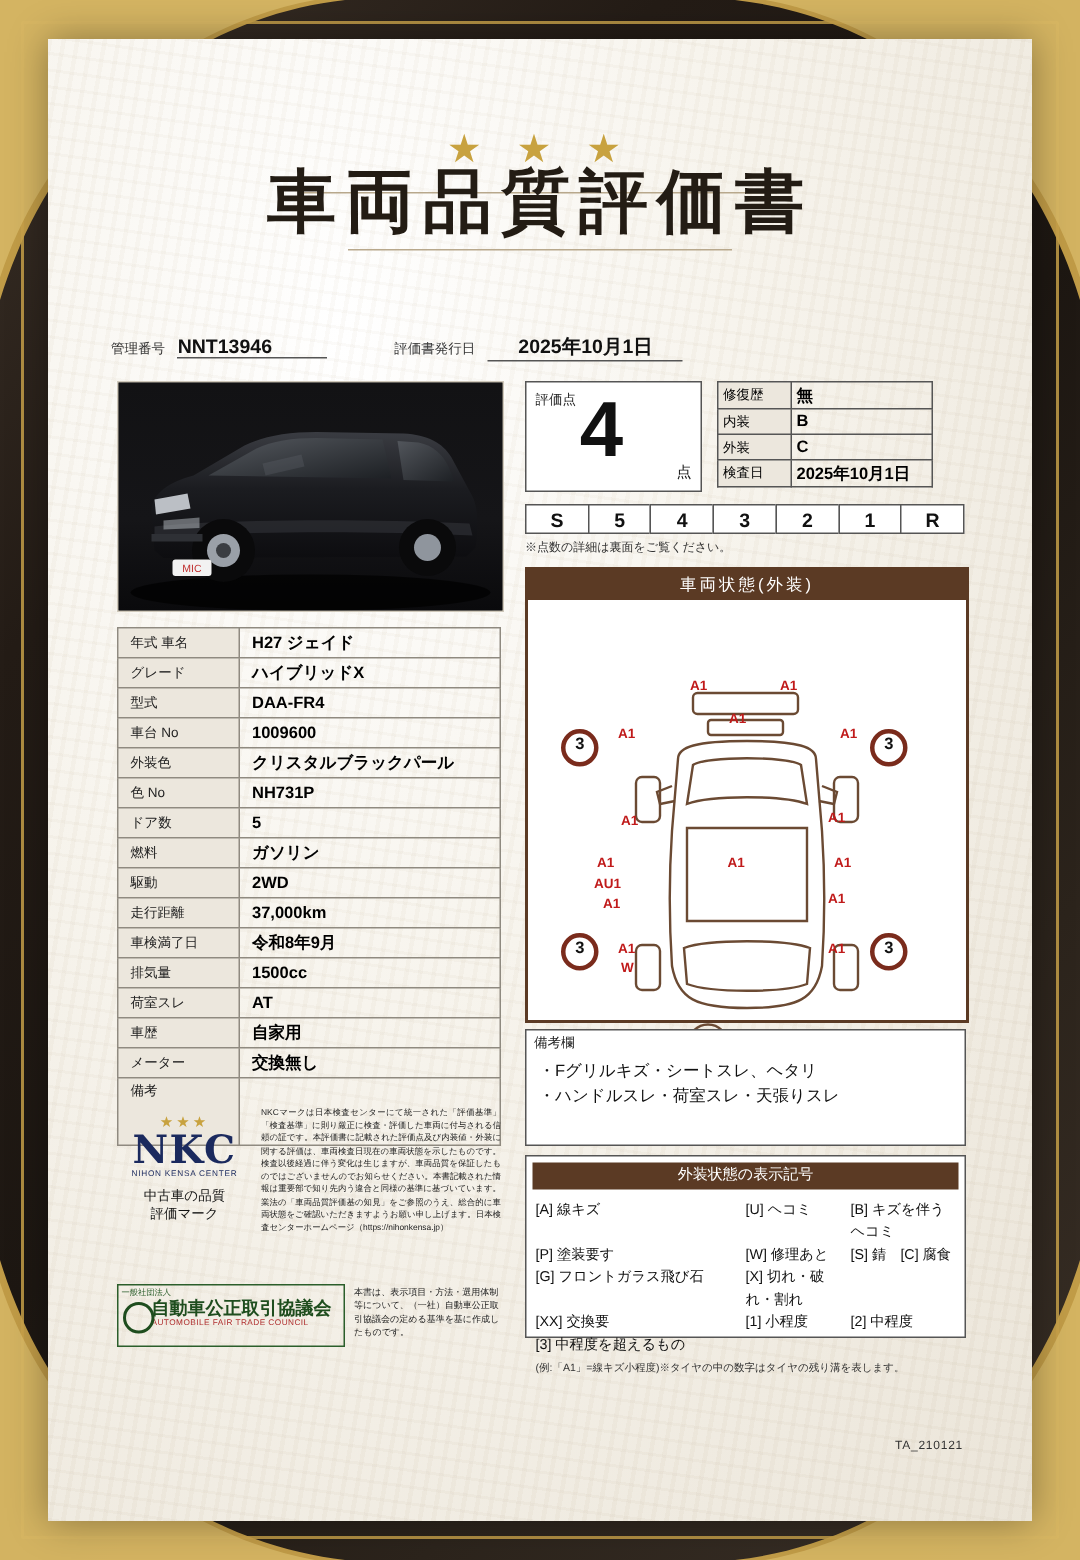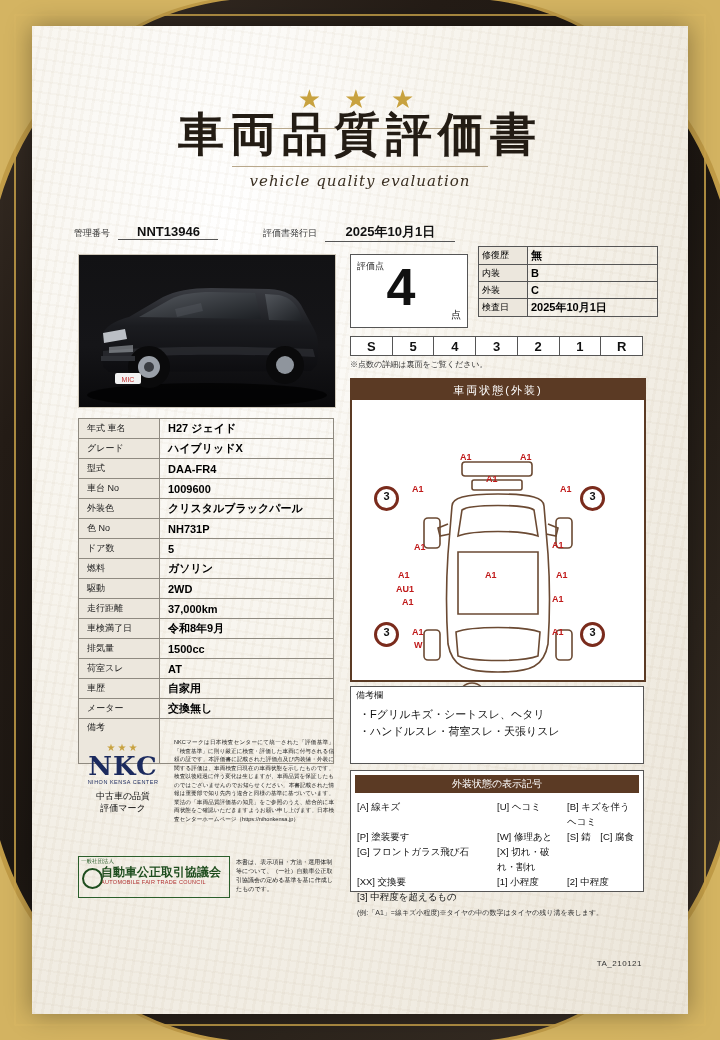--- a/index.html
+++ b/index.html
@@ -74,21 +74,21 @@
   table.spec td.v{font-weight:bold;font-size:11px;color:#000;}
   table.spec tr.tall td{height:40px;vertical-align:top;}
 
   
   .scorebox{position:absolute;left:318px;top:228px;width:116px;height:72px;border:1px solid #555;background:#fff;}
   .scorebox .lab{font-size:9px;color:#222;position:absolute;left:6px;top:5px;}
   .scorebox .num{position:absolute;left:0;right:16px;top:2px;text-align:center;font-size:52px;font-weight:bold;color:#111;font-family:"Liberation Sans",sans-serif;}
   .scorebox .pt{position:absolute;right:6px;bottom:5px;font-size:10px;color:#111;}
 
   
-  .gradetbl{position:absolute;left:446px;top:220px;width:180px;border-collapse:collapse;}
+  .gradetbl{position:absolute;left:446px;top:228px;width:144px;border-collapse:collapse;}
   .gradetbl td{border:1px solid #555;font-size:9px;height:14px;padding:1px 3px;}
   .gradetbl td.k{width:42px;background:#ece7dd;}
   .gradetbl td.v{font-weight:bold;font-size:11px;}
 
   
   .rank{position:absolute;left:318px;top:310px;width:292px;height:20px;display:flex;}
   .rank div{flex:1;border:1px solid #555;margin-right:-1px;text-align:center;font-size:13px;font-weight:bold;line-height:20px;background:#fff;color:#111;}
   .ranknote{position:absolute;left:318px;top:333px;font-size:8px;color:#333;}
 
   
@@ -165,25 +165,24 @@
 </div>
 
 <div class="paper">
   <div class="paper-tex"></div>
   <div class="content">
 
     <div class="stars">★ ★ ★</div>
     <div class="hrule" style="left:170px;top:102px;width:316px;"></div>
     <div class="title">車両品質評価書</div>
     <div class="hrule" style="left:200px;top:140px;width:256px;"></div>
-    <div class="subtitle">vehicle quality evaluation</div>
 
     <div class="meta">
       <span class="lbl">管理番号</span>
-      <span class="val u" style="width:100px;text-align:center;margin:0 4px;">NNT13946</span>
+      <span class="val u" style="width:100px;text-align:left;margin:0 4px;">NNT13946</span>
       <span class="lbl" style="margin-left:36px;">評価書発行日</span>
       <span class="val u" style="width:130px;text-align:center;margin-left:4px;">2025年10月1日</span>
     </div>
 
     <div class="photo">
       <svg viewBox="0 0 256 152" preserveAspectRatio="none">
         <defs>
           <linearGradient id="bgp" x1="0" y1="0" x2="0" y2="1">
             <stop offset="0%" stop-color="#121214"></stop>
               <stop offset="60%" stop-color="#151518"></stop>

